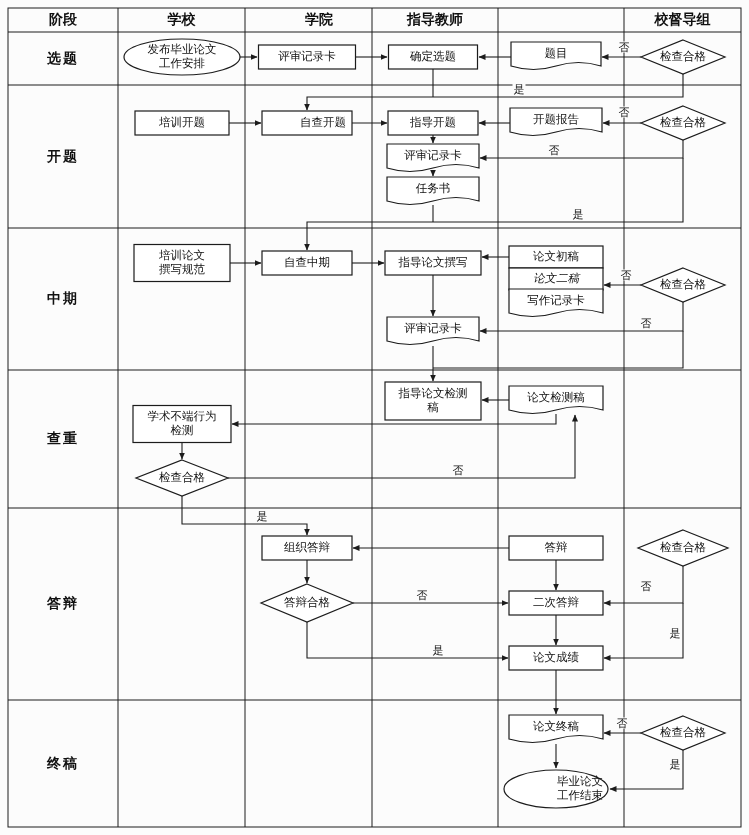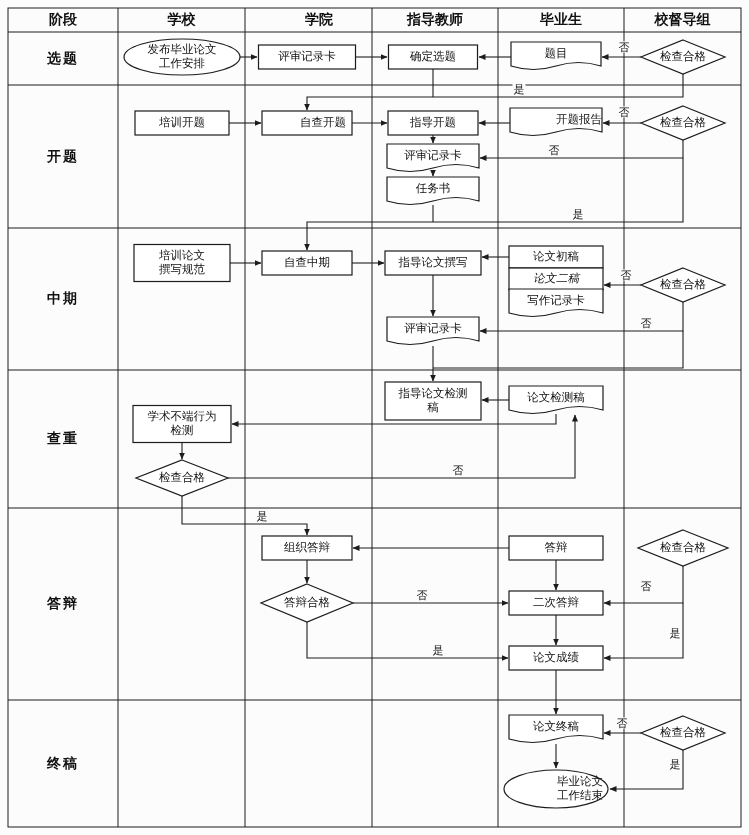--- a/index.html
+++ b/index.html
@@ -135,40 +135,39 @@
         <polyline points="556,744 556,768" marker-end="url(#arrowhead)"></polyline>
       </g>
     </svg>
 
   <div id="labels-layer">
 
     <div class="hdr" style="left:8px;width:110px">阶段</div>
     <div class="hdr" style="left:118px;width:127px">学校</div>
     <div class="hdr" style="left:245px;width:148px">学院</div>
     <div class="hdr" style="left:372px;width:126px">指导教师</div>
-    <div class="hdr" style="left:498px;width:126px">毕业生</div>
     <div class="hdr" style="left:624px;width:117px">校督导组</div>
 
     <div class="phase" style="top:32px;height:53px">选题</div>
     <div class="phase" style="top:85px;height:143px">开题</div>
     <div class="phase" style="top:228px;height:142px">中期</div>
     <div class="phase" style="top:370px;height:138px">查重</div>
     <div class="phase" style="top:508px;height:192px">答辩</div>
     <div class="phase" style="top:700px;height:127px">终稿</div>
 
   <div class="node-label" style="left: 182px; top: 57px;">发布毕业论文
 工作安排</div>
       <div class="node-label" style="left: 307px; top: 57px;">评审记录卡</div>
       <div class="node-label" style="left: 433px; top: 57px;">确定选题</div>
       <div class="node-label" style="left: 556px; top: 54px;">题目</div>
       <div class="node-label" style="left: 683px; top: 57px;">检查合格</div>
       <div class="node-label" style="left: 182px; top: 123px;">培训开题</div>
       <div class="node-label" style="left: 307px; top: 123px; margin-left: 16px;">自查开题</div>
       <div class="node-label" style="left: 433px; top: 123px;">指导开题</div>
-      <div class="node-label" style="left: 556px; top: 120px; margin-left: 23px;">开题报告</div>
+      <div class="node-label" style="left: 556px; top: 120px;">开题报告</div>
       <div class="node-label" style="left: 683px; top: 123px;">检查合格</div>
       <div class="node-label" style="left: 433px; top: 156px;">评审记录卡</div>
       <div class="node-label" style="left: 433px; top: 189px;">任务书</div>
       <div class="node-label" style="left: 182px; top: 263px;">培训论文
 撰写规范</div>
       <div class="node-label" style="left: 307px; top: 263px;">自查中期</div>
       <div class="node-label" style="left: 433px; top: 263px;">指导论文撰写</div>
       <div class="node-label" style="left: 556px; top: 257px;">论文初稿</div>
       <div class="node-label" style="left: 556px; top: 279px; font-style: italic;">论文二稿</div>
       <div class="node-label" style="left: 556px; top: 301px;">写作记录卡</div>

